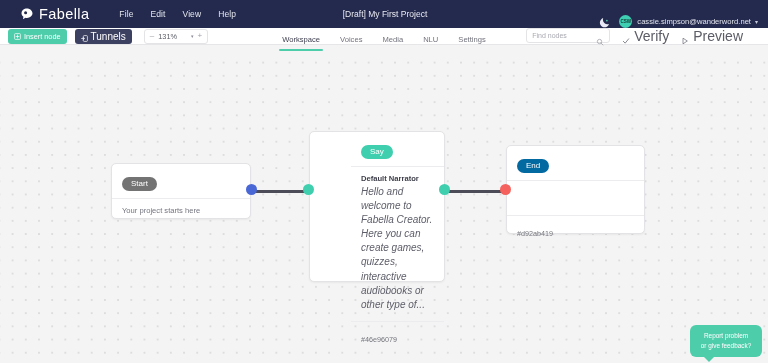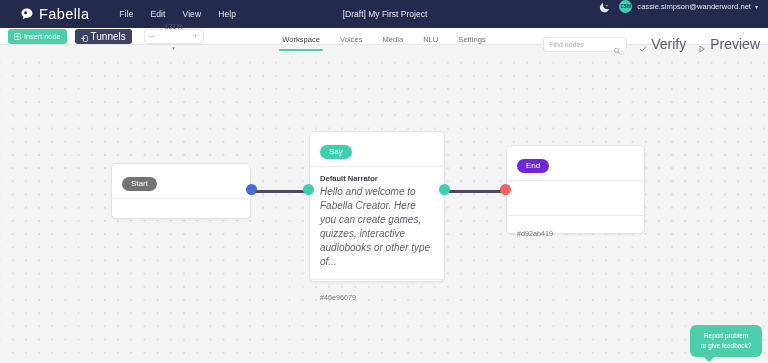--- a/index.html
+++ b/index.html
@@ -36,21 +36,21 @@
     font-size: 8.5px; color: #e4e6ef; cursor: pointer;
     letter-spacing: .1px;
   }
   .header-title {
     position: absolute; left: 2px; right: 0; top: 0; height: 28px;
     display: flex; align-items: center; justify-content: center;
     font-size: 8.5px; color: #e9eaf2; pointer-events: none;
   }
   .header-right {
     position: absolute; right: 10px; top: 0; height: 28px;
-    display: flex; align-items: flex-start; gap: 8px; z-index: 3;
+    display: flex; align-items: flex-end; gap: 8px; z-index: 3;
   }
   .moon-icon { width: 13px; height: 13px; display: block; cursor: pointer; }
   .user-chip {
     display: flex; align-items: center; gap: 5px; cursor: pointer;
   }
   .avatar {
     width: 13px; height: 13px; border-radius: 50%;
     background: #3ecfb2;
     display: flex; align-items: center; justify-content: center;
     font-size: 4.6px; color: #13403a; letter-spacing: -.1px;
@@ -87,43 +87,43 @@
   .zoom-group {
     margin-left: 12px;
     height: 15px; min-width: 60px;
     border: 1px solid #e4e4e6; border-radius: 3px;
     display: flex; align-items: center; justify-content: space-between;
     padding: 0 5px; gap: 4px;
   }
   .zoom-btn { font-size: 8px; color: #9fa0a8; cursor: pointer; line-height: 1; }
   .zoom-val {
     font-size: 7.4px; color: #5b5c66; display: flex;
-    align-items: center; gap: 14px; cursor: pointer; flex-direction: column;
+    align-items: center; gap: 14px; cursor: pointer;
   }
   .zoom-caret { font-size: 5px; color: #8b8c96; }
 
   .tabs {
     position: absolute; left: 0; right: 0; top: 0; height: 23px;
     display: flex; align-items: center; justify-content: center;
     gap: 20px;
   }
   .tab {
     font-size: 7.6px; color: #72737d; cursor: pointer;
     position: relative; height: 23px;
     display: flex; align-items: center;
   }
   .tab.active { color: #3f4050; }
   .tab.active::after {
     content: ""; position: absolute; left: -3px; right: -3px; bottom: 0;
     height: 2px; background: #4ecdab; border-radius: 1px;
   }
 
   .toolbar-right {
-    position: absolute; right: 8px; top: 0; height: 24px;
-    display: flex; align-items: flex-end; gap: 12px; z-index: 3;
+    position: absolute; right: 25px; top: 0; height: 24px;
+    display: flex; align-items: flex-start; gap: 12px; z-index: 3;
   }
   .search-box {
     width: 84px; height: 15px;
     border: 1px solid #e4e4e6; border-radius: 3px;
     display: flex; align-items: center; padding: 0 5px;
     background: #fff;
   }
   .search-box input {
     border: 0; outline: 0; width: 100%;
     font-size: 7px; color: #5b5c66;
@@ -161,21 +161,21 @@
     padding: 8px 10px 7px 10px;
   }
   .badge {
     display: inline-flex; align-items: center; justify-content: center;
     height: 14px; padding: 0 9px;
     border-radius: 8px;
     font-size: 8px; color: #ffffff; font-weight: 400;
   }
   .badge-start { background: #737373; }
   .badge-say   { background: #3fcfae; }
-  .badge-end   { background: #6d28d9; }
+  .badge-end   { background: #0369a1; }
   .node-divider { height: 1px; background: #ececee; }
   .node-body { padding: 7px 10px 9px 10px; }
   .node-sub {
     font-size: 7.6px; color: #3d3e49; font-weight: 700;
     margin-bottom: 2px;
   }
   .node-text {
     font-size: 10px; color: #5d5e69; line-height: 1.42; font-style: italic;
   }
   .node-placeholder { font-size: 7.6px; color: #74757f; }
@@ -327,24 +327,27 @@
   <div class="canvas">
 
     <div class="edge" style="left:253px; top:138px; width:56px;"></div>
     <div class="edge" style="left:448px; top:138px; width:58px;"></div>
 
     <div class="node" style="left:111px; top:111px; width:140px; height:56px;">
       <div class="node-head">
         <span class="badge badge-start">Start</span>
       </div>
       <div class="node-divider"></div>
+      <div class="node-body">
+        <div class="node-placeholder">Your project starts here</div>
+      </div>
     </div>
     <div class="dot dot-blue" style="left:246px; top:132px;"></div>
 
-    <div class="node" style="left:309px; top:79px; width:136px; height:151px;">
+    <div class="node" style="left:309px; top:79px; width:136px; height:151px;padding-left:41px;">
       <div class="node-head">
         <span class="badge badge-say">Say</span>
       </div>
       <div class="node-divider"></div>
       <div class="node-body">
         <div class="node-sub">Default Narrator</div>
         <div class="node-text">Hello and welcome to Fabella Creator. Here you can create games, quizzes, interactive audiobooks or other type of...</div>
       </div>
       <div class="node-divider"></div>
       <div class="node-foot">

